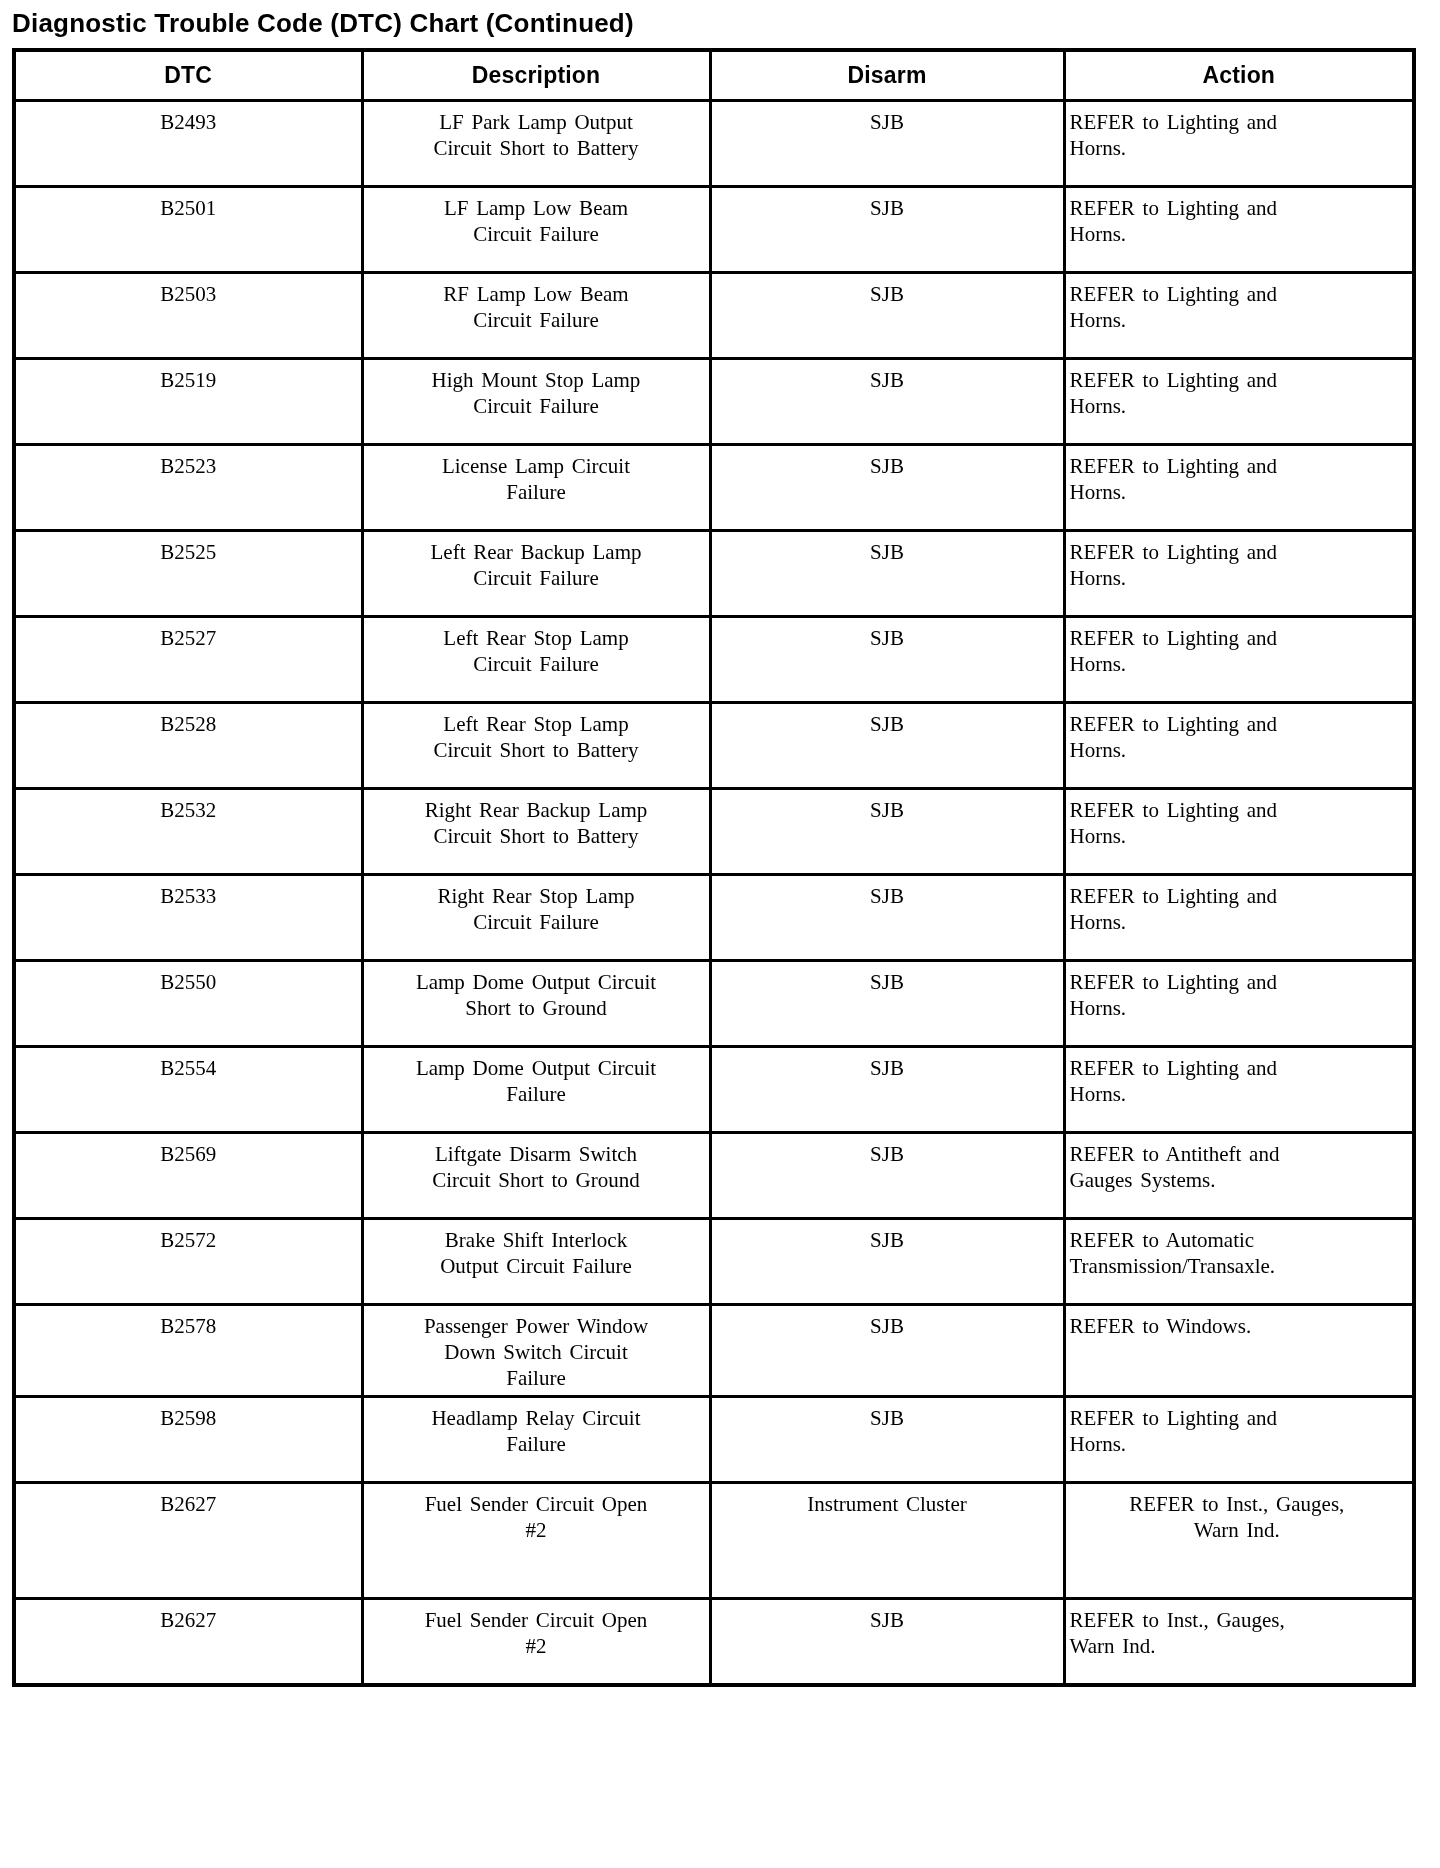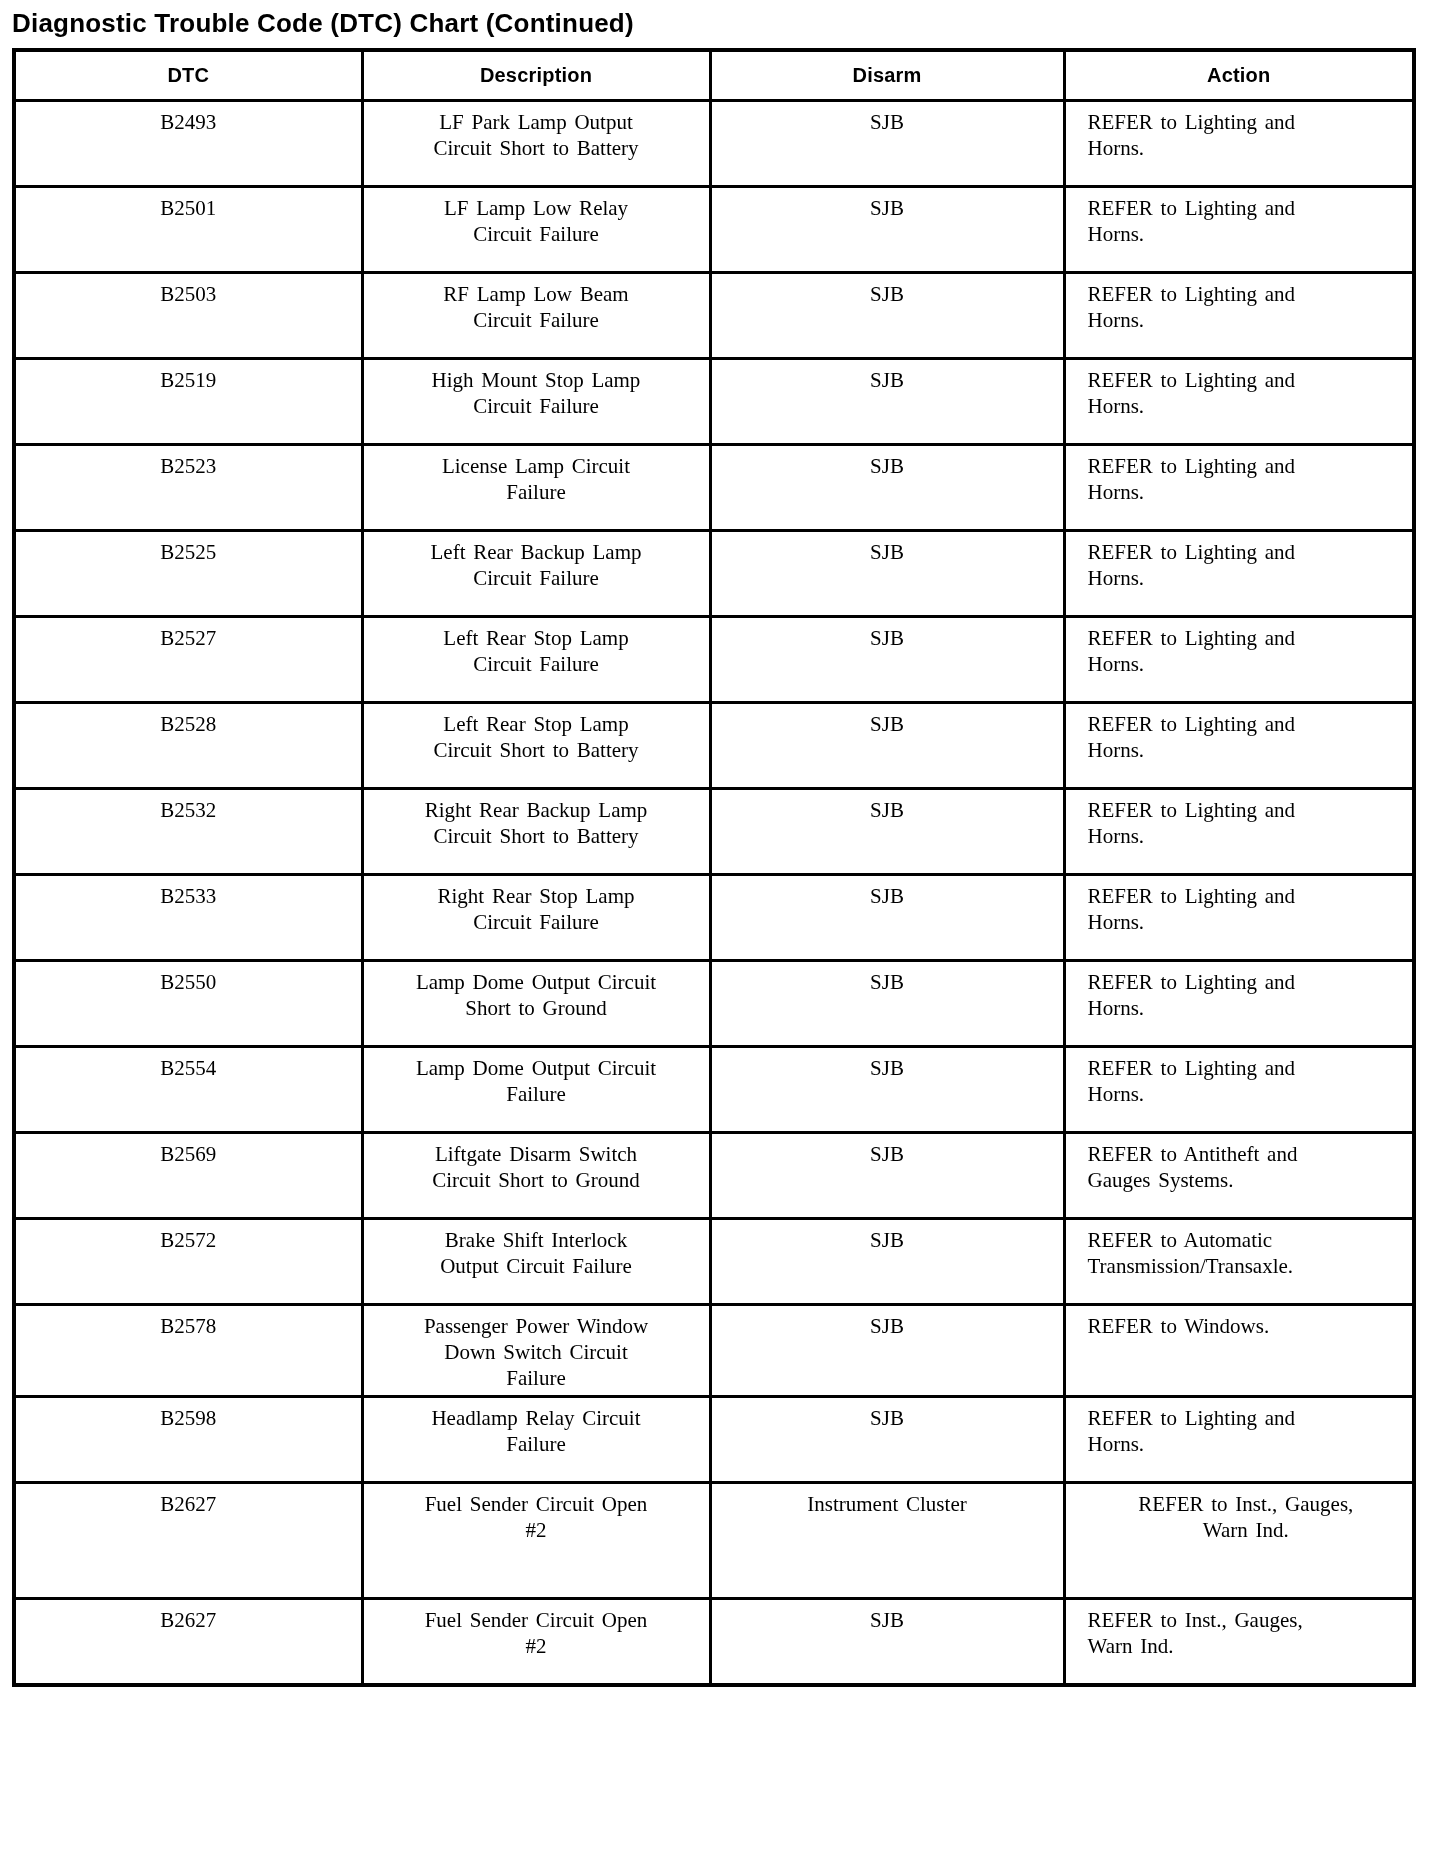--- a/index.html
+++ b/index.html
@@ -32,21 +32,21 @@
     border: 4px solid #000000;
     background: #ffffff;
   }
   col.c1 { width: 348px; }
   col.c2 { width: 348px; }
   col.c3 { width: 354px; }
   col.c4 { width: 350px; }
   th {
     font-family: "Liberation Sans", sans-serif;
     font-weight: bold;
-    font-size: 20px;
+    font-size: 23px;
     height: 45px;
     border: 3px solid #000000;
     text-align: center;
     vertical-align: middle;
     letter-spacing: 0.2px;
   }
   td {
     border: 3px solid #000000;
     font-family: "Liberation Serif", serif;
     font-size: 21px;
@@ -56,21 +56,21 @@
     height: 72px;
     white-space: pre-line;
     word-spacing: 2.5px;
     box-sizing: content-box;
   }
   td.col-dtc, td.col-description, td.col-source {
     text-align: center;
   }
   td.col-action {
     text-align: left;
-    padding-left: 22px;
+    padding-left: 4px;
     padding-right: 8px;
   }
   
   tbody tr:nth-child(17) td { height: 102px; text-align: center; }
 </style>
 </head>
 <body>
 
 <div class="page">
   <h1 class="page-title">Diagnostic Trouble Code (DTC) Chart (Continued)</h1>
@@ -94,21 +94,21 @@
         <tr>
           <td class="col-dtc">B2493</td>
           <td class="col-description">LF Park Lamp Output
 Circuit Short to Battery</td>
           <td class="col-source">SJB</td>
           <td class="col-action">REFER to Lighting and
 Horns.</td>
         </tr>
         <tr>
           <td class="col-dtc">B2501</td>
-          <td class="col-description">LF Lamp Low Relay
+          <td class="col-description">LF Lamp Low Beam
 Circuit Failure</td>
           <td class="col-source">SJB</td>
           <td class="col-action">REFER to Lighting and
 Horns.</td>
         </tr>
         <tr>
           <td class="col-dtc">B2503</td>
           <td class="col-description">RF Lamp Low Beam
 Circuit Failure</td>
           <td class="col-source">SJB</td>

